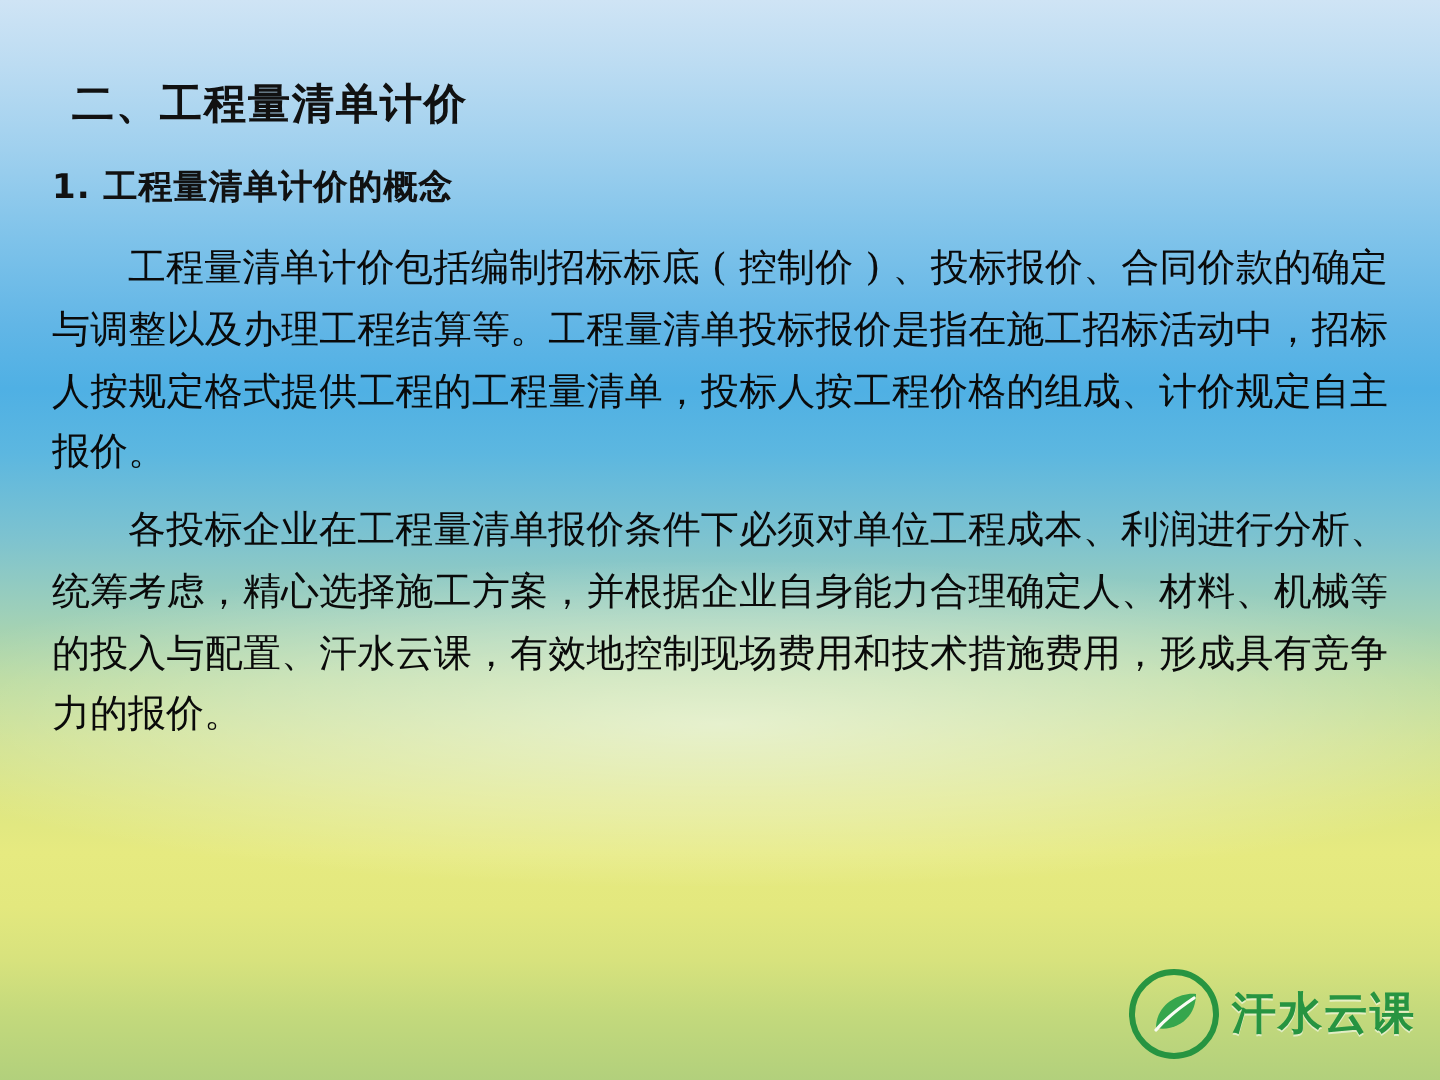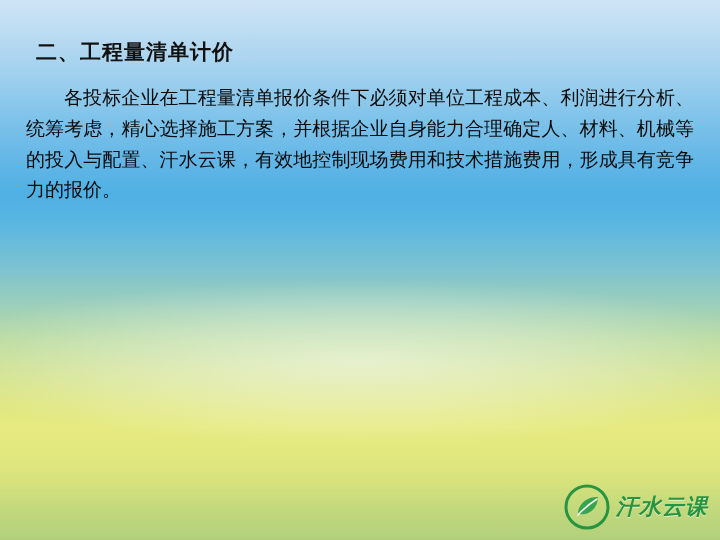--- a/index.html
+++ b/index.html
@@ -86,21 +86,20 @@
     margin-top: 8px;
   }
   
   #logo {
     position: absolute;
     right: 12px;
     bottom: 10px;
     display: flex;
     align-items: center;
     opacity: 0.92;
-    font-style: italic;
   }
   #logo .mark {
     width: 46px;
     height: 46px;
     position: relative;
     margin-right: 6px;
   }
   #logo .mark svg { display: block; }
   #logo .brand {
     font-family: "DejaVu Sans", "Liberation Sans", sans-serif;
@@ -112,20 +111,22 @@
   }
 </style>
 </head>
 <body>
 
 <div id="slide">
   <div id="glow"></div>
 
   <div id="content">
     <h1 class="heading">二、工程量清单计价</h1>
+    <h2 class="subheading">1. 工程量清单计价的概念</h2>
+    <p class="para">工程量清单计价包括编制招标标底 ( 控制价 ) 、投标报价、合同价款的确定与调整以及办理工程结算等。工程量清单投标报价是指在施工招标活动中，招标人按规定格式提供工程的工程量清单，投标人按工程价格的组成、计价规定自主报价。</p>
     <p class="para">各投标企业在工程量清单报价条件下必须对单位工程成本、利润进行分析、统筹考虑，精心选择施工方案，并根据企业自身能力合理确定人、材料、机械等的投入与配置、汗水云课，有效地控制现场费用和技术措施费用，形成具有竞争力的报价。</p>
   </div>
 
   <div id="logo">
     <span class="mark">
       <svg width="46" height="46" viewBox="0 0 46 46" xmlns="http://www.w3.org/2000/svg">
         <circle cx="23" cy="23" r="21" fill="none" stroke="#1a8f3c" stroke-width="3"></circle>
         <path d="M14 30 C14 18, 26 12, 34 13 C34 25, 24 32, 14 30 Z" fill="#2aa24a"></path>
         <path d="M14 31 C20 24, 27 19, 33 15" fill="none" stroke="#ffffff" stroke-width="1.6" stroke-linecap="round"></path>
       </svg>

